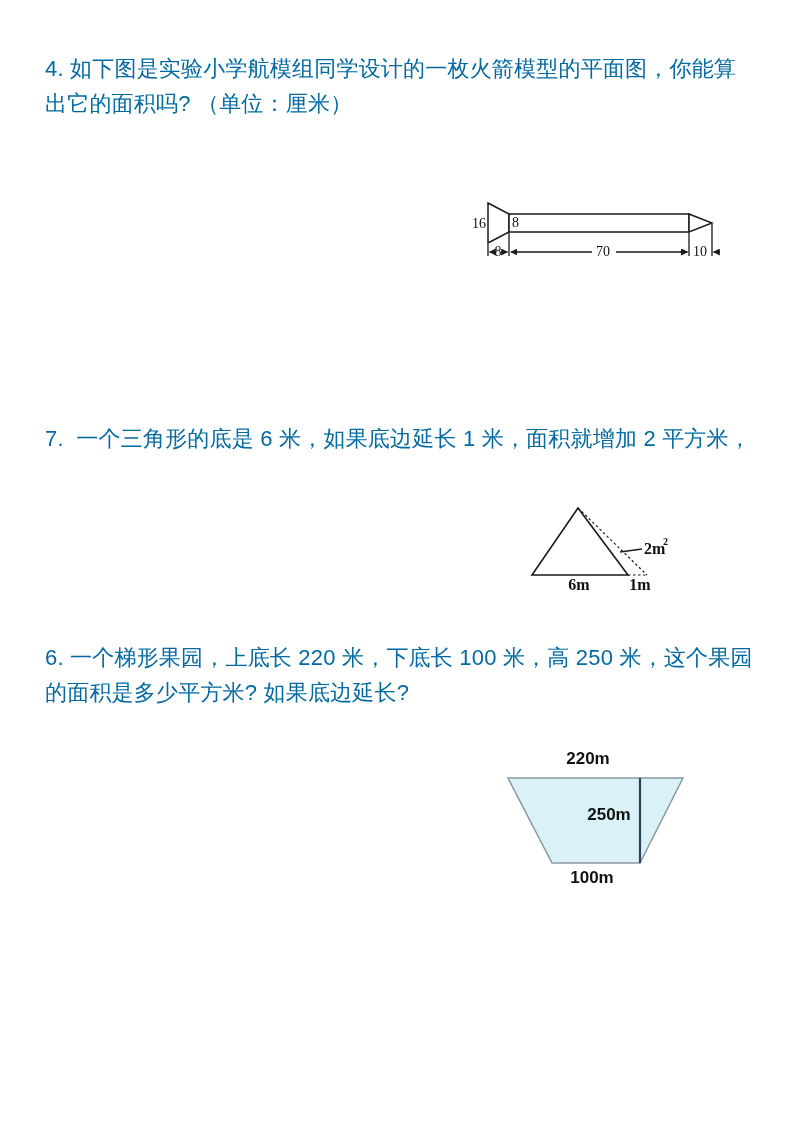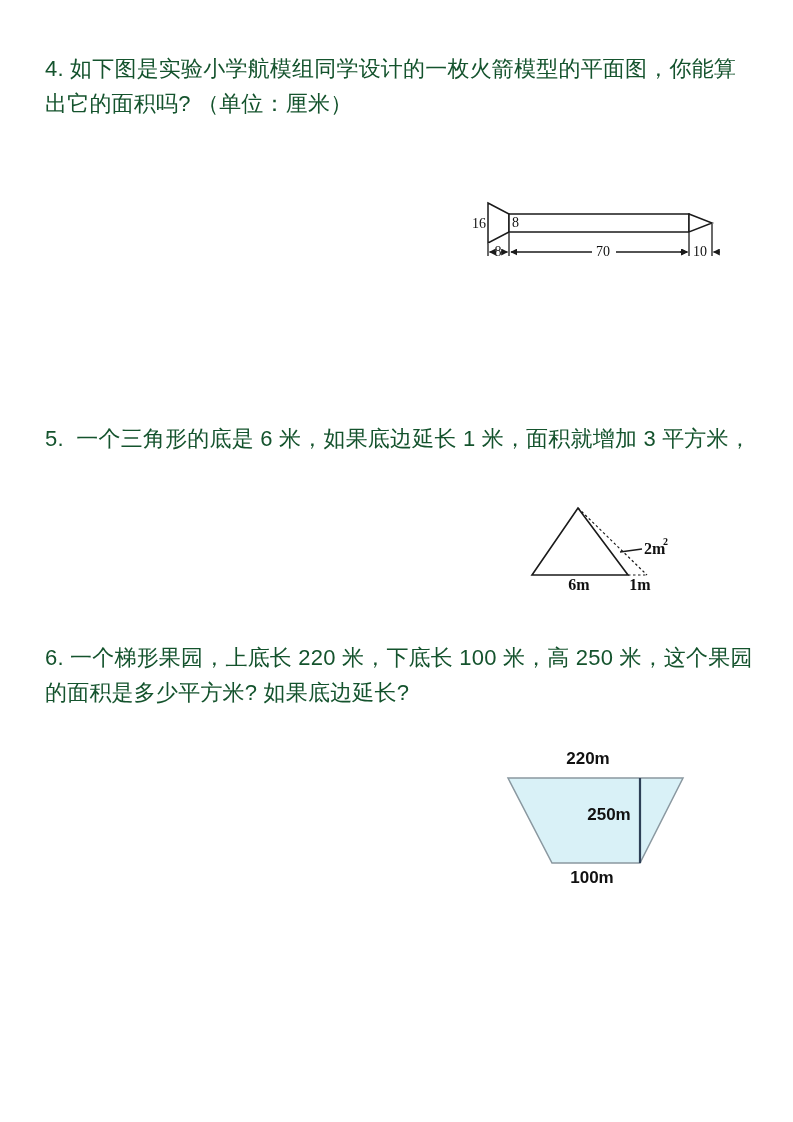--- a/index.html
+++ b/index.html
@@ -9,21 +9,21 @@
     width: 793px;
     height: 1122px;
     background: #ffffff;
     overflow: hidden;
     font-family: "Liberation Sans", sans-serif;
   }
   .para {
     position: absolute;
     left: 45px;
     width: 706px;
-    color: #14532d;
+    color: #0369a1;
     font-size: 22px;
     line-height: 35px;
     letter-spacing: 0.2px;
   }
   .para .line { white-space: pre; }
   .diagram { position: absolute; }
   .dim-label {
     font-family: "Liberation Serif", serif;
     font-size: 14px;
     fill: #111111;
@@ -85,21 +85,21 @@
     <line x1="250" y1="57" x2="243.5" y2="57" stroke="#1a1a1a" stroke-width="1.3" marker-end="url(#arr)"></line>
 
     <text class="dim-label" x="16" y="33" text-anchor="end">16</text>
     <text class="dim-label" x="42" y="32" text-anchor="start">8</text>
     <text class="dim-label" x="28" y="61" text-anchor="middle">8</text>
     <text class="dim-label" x="133" y="61" text-anchor="middle">70</text>
     <text class="dim-label" x="230" y="61" text-anchor="middle">10</text>
   </svg>
 
   <div class="para" style="top:421px">
-    <div class="line">5.  一个三角形的底是 6 米，如果底边延长 1 米，面积就增加 3 平方米，</div>
+    <div class="line">7.  一个三角形的底是 6 米，如果底边延长 1 米，面积就增加 2 平方米，</div>
   </div>
 
   <svg class="diagram" style="left:520px; top:500px;" width="160" height="95" viewBox="0 0 160 95">
     <polygon points="58,8 12,75 108,75" fill="#ffffff" stroke="#1a1a1a" stroke-width="1.6"></polygon>
     <line x1="58" y1="8" x2="127" y2="75" stroke="#1a1a1a" stroke-width="1.2" stroke-dasharray="2.5,2.5"></line>
     <line x1="108" y1="75" x2="127" y2="75" stroke="#1a1a1a" stroke-width="1.2" stroke-dasharray="2.5,2.5"></line>
     <line x1="100" y1="52" x2="122" y2="49" stroke="#1a1a1a" stroke-width="1.3"></line>
     <text class="tri-label" x="124" y="54" text-anchor="start">2m</text>
     <text class="tri-sup" x="143" y="45" text-anchor="start">2</text>
     <text class="tri-label" x="59" y="90" text-anchor="middle">6m</text>

